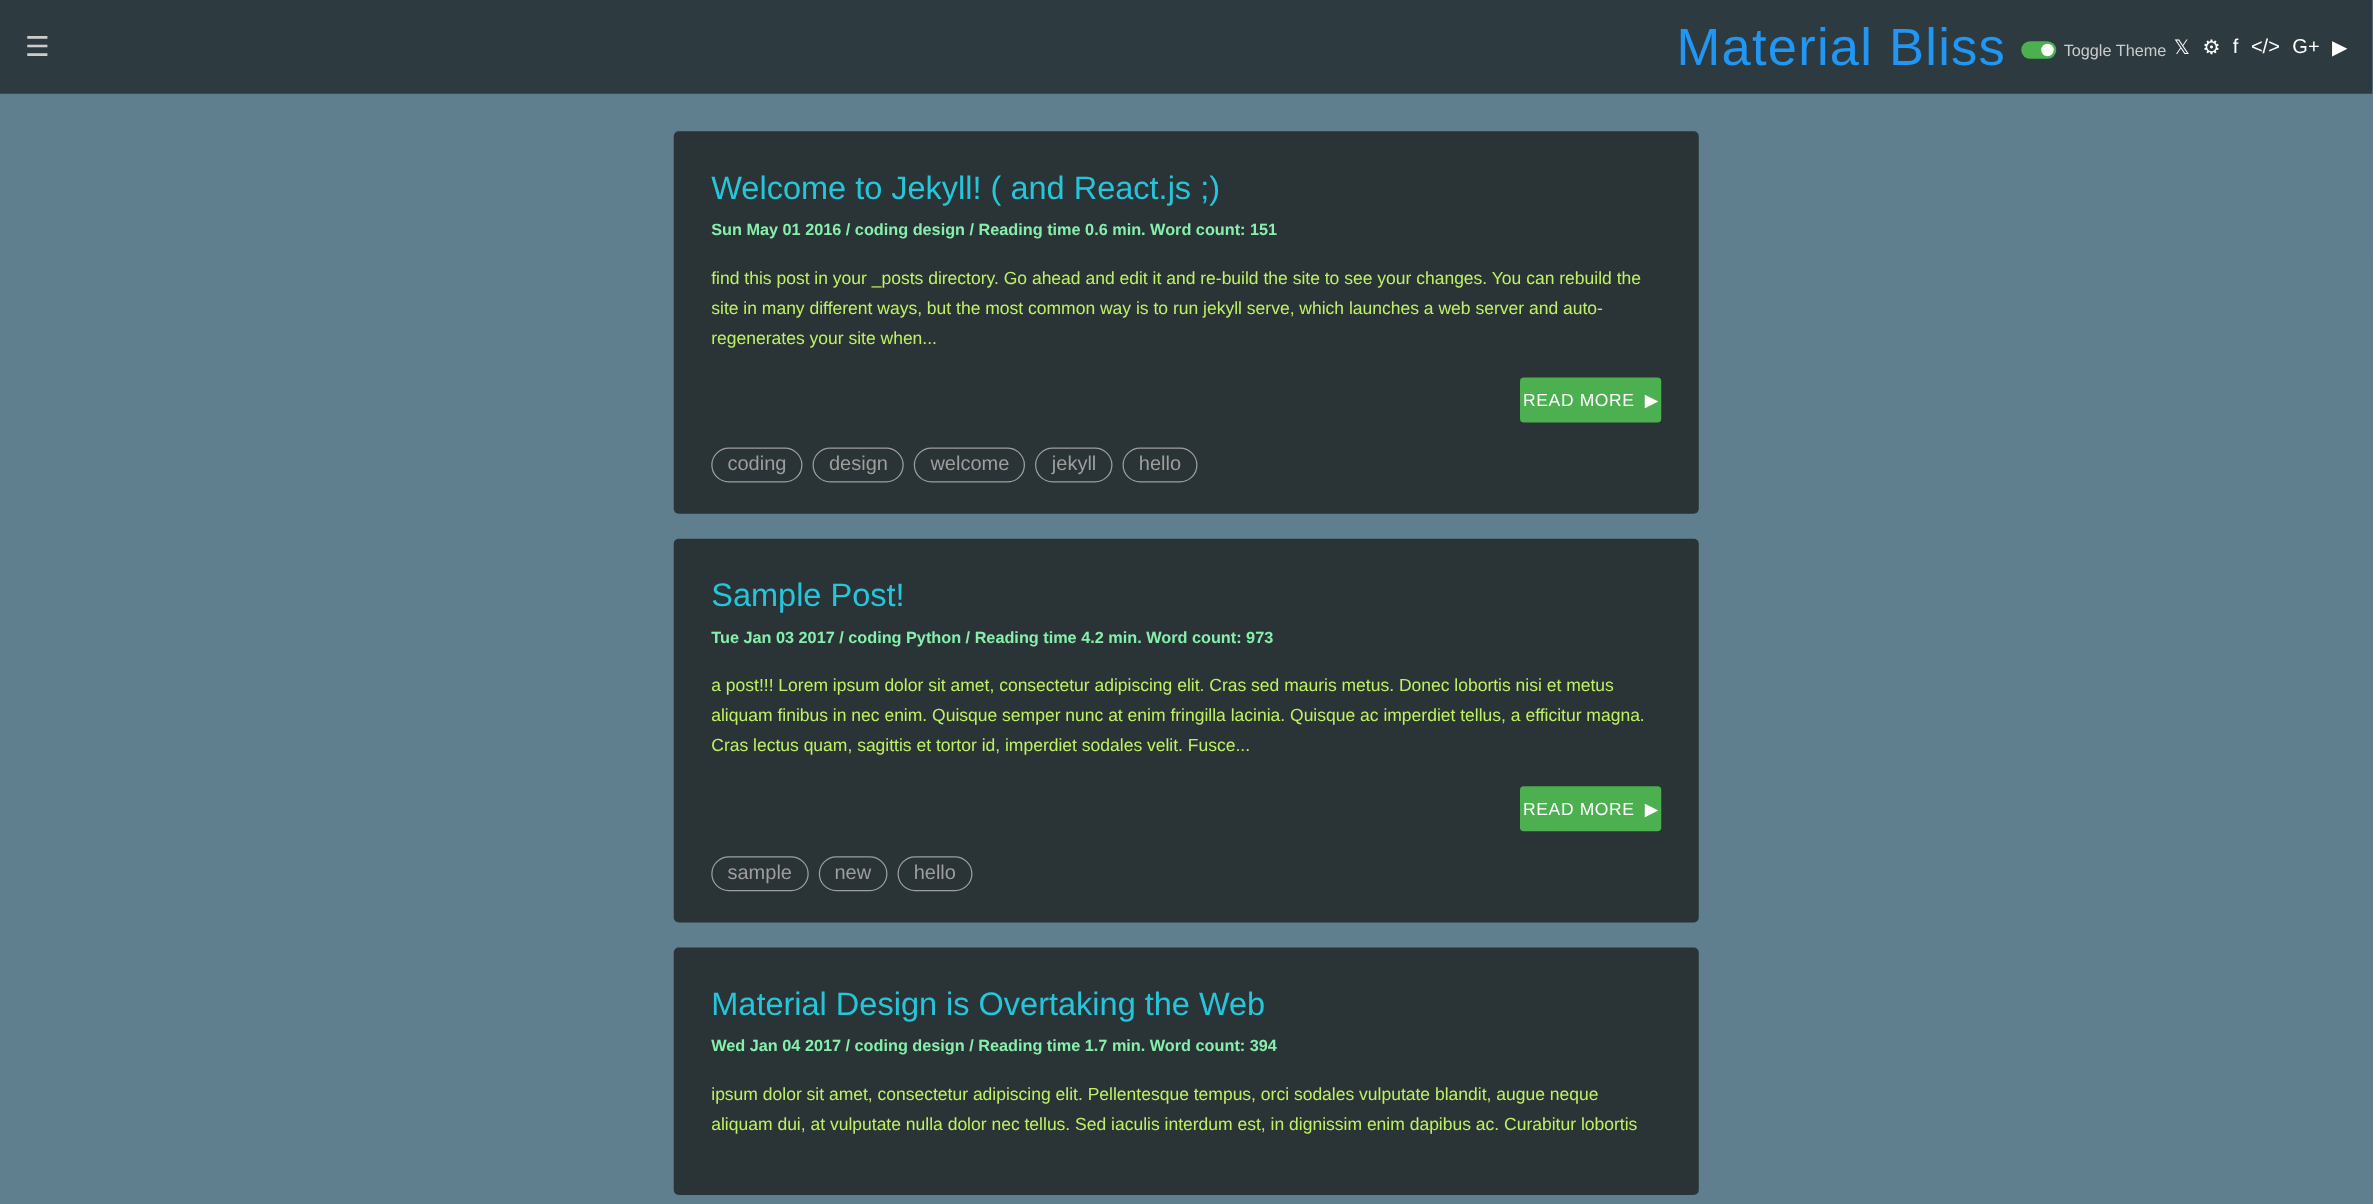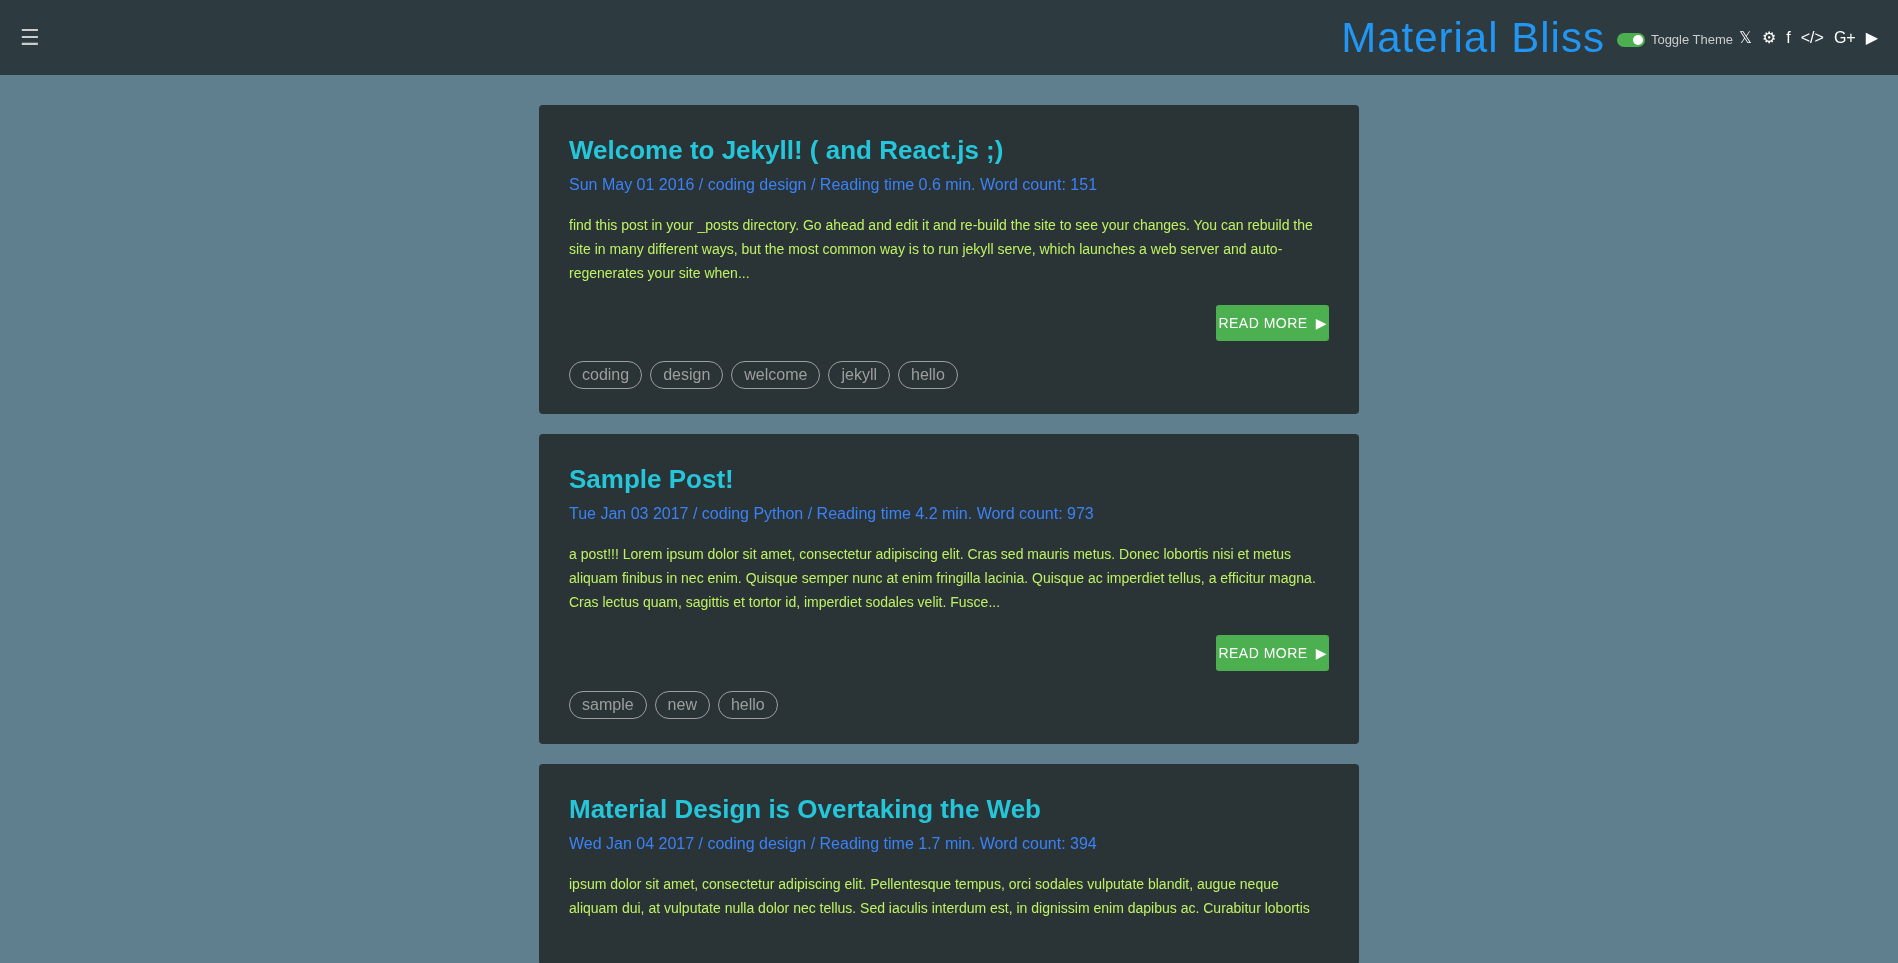--- a/index.html
+++ b/index.html
@@ -113,31 +113,32 @@
     .post-card {
       background-color: #2a3336;
       border-radius: 4px;
       padding: 30px 30px 25px 30px;
       margin-bottom: 20px;
     }
 
     .post-title {
       font-size: 26px;
       color: #26c6da;
-      font-weight: bold;
+      font-weight: normal;
       margin-bottom: 10px;
       cursor: pointer;
       text-decoration: none;
       display: block;
     }
 
     .post-meta {
-      font-size: 16px;
-      color: #3b82f6;
-      margin-bottom: 20px;
+      font-size: 13px;
+      color: #86efac;
+      margin-bottom: 20px;
+      font-weight: bold;
     }
 
     .post-excerpt {
       font-size: 14px;
       color: #bef264;
       line-height: 1.7;
       margin-bottom: 20px;
     }
 
     .read-more-row {

